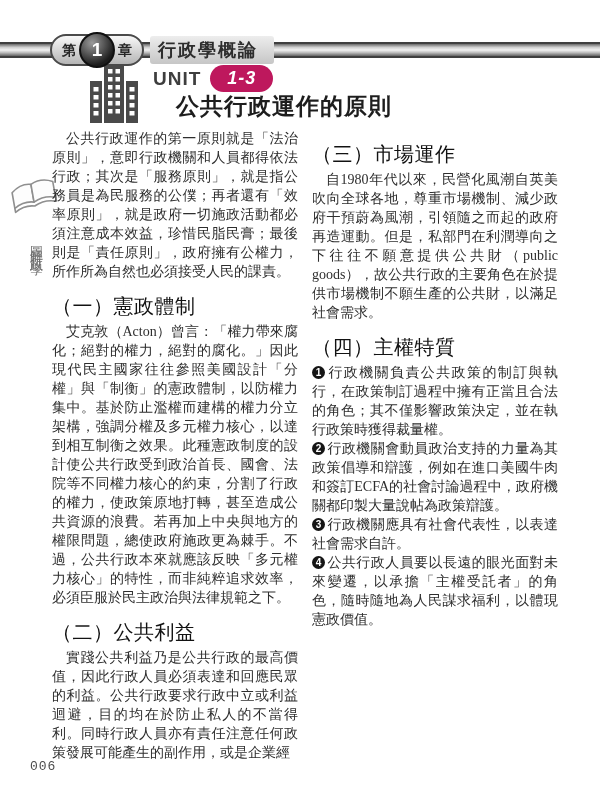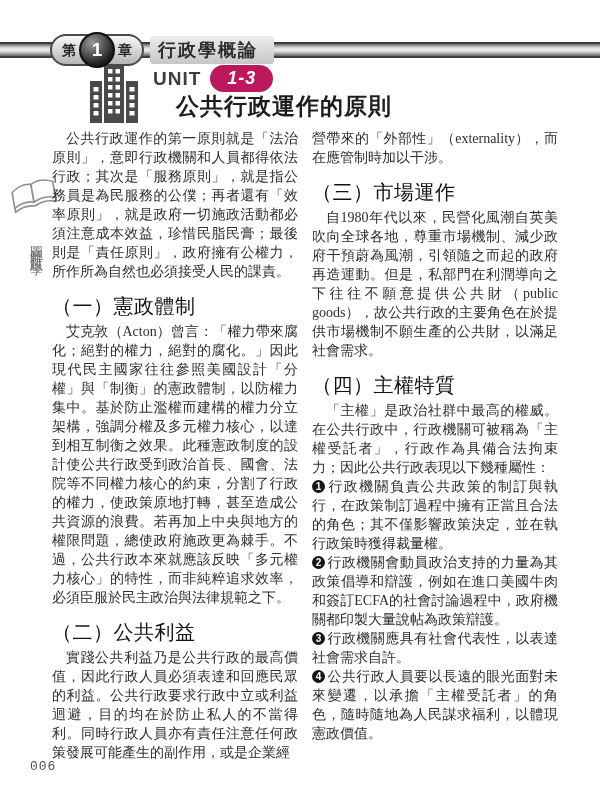--- a/index.html
+++ b/index.html
@@ -159,25 +159,23 @@
 
   <div class="content">
     <div class="col">
       <p class="indent">公共行政運作的第一原則就是「法治原則」，意即行政機關和人員都得依法行政；其次是「服務原則」，就是指公務員是為民服務的公僕；再者還有「效率原則」，就是政府一切施政活動都必須注意成本效益，珍惜民脂民膏；最後則是「責任原則」，政府擁有公權力，所作所為自然也必須接受人民的課責。</p>
       <h3 class="sec">（一）憲政體制</h3>
       <p class="indent">艾克敦（Acton）曾言：「權力帶來腐化；絕對的權力，絕對的腐化。」因此現代民主國家往往參照美國設計「分權」與「制衡」的憲政體制，以防權力集中。基於防止濫權而建構的權力分立架構，強調分權及多元權力核心，以達到相互制衡之效果。此種憲政制度的設計使公共行政受到政治首長、國會、法院等不同權力核心的約束，分割了行政的權力，使政策原地打轉，甚至造成公共資源的浪費。若再加上中央與地方的權限問題，總使政府施政更為棘手。不過，公共行政本來就應該反映「多元權力核心」的特性，而非純粹追求效率，必須臣服於民主政治與法律規範之下。</p>
       <h3 class="sec">（二）公共利益</h3>
       <p class="indent">實踐公共利益乃是公共行政的最高價值，因此行政人員必須表達和回應民眾的利益。公共行政要求行政中立或利益迴避，目的均在於防止私人的不當得利。同時行政人員亦有責任注意任何政策發展可能產生的副作用，或是企業經</p>
     </div>
     <div class="col">
-      <p>營帶來的「外部性」（externality），而在應管制時加以干涉。</p>
       <h3 class="sec">（三）市場運作</h3>
       <p class="indent">自1980年代以來，民營化風潮自英美吹向全球各地，尊重市場機制、減少政府干預蔚為風潮，引領隨之而起的政府再造運動。但是，私部門在利潤導向之下往往不願意提供公共財（public goods），故公共行政的主要角色在於提供市場機制不願生產的公共財，以滿足社會需求。</p>
       <h3 class="sec">（四）主權特質</h3>
-      <p class="indent">「主權」是政治社群中最高的權威。在公共行政中，行政機關可被稱為「主權受託者」，行政作為具備合法拘束力；因此公共行政表現以下幾種屬性：</p>
       <p><span class="numcircle">1</span><span>行政機關負責公共政策的制訂與執行，在政策制訂過程中擁有正當且合法的角色；其不僅影響政策決定，並在執行政策時獲得裁量權。</span></p>
       <p><span class="numcircle">2</span><span>行政機關會動員政治支持的力量為其政策倡導和辯護，例如在進口美國牛肉和簽訂ECFA的社會討論過程中，政府機關都印製大量說帖為政策辯護。</span></p>
       <p><span class="numcircle">3</span><span>行政機關應具有社會代表性，以表達社會需求自許。</span></p>
       <p><span class="numcircle">4</span><span>公共行政人員要以長遠的眼光面對未來變遷，以承擔「主權受託者」的角色，隨時隨地為人民謀求福利，以體現憲政價值。</span></p>
     </div>
   </div>
 
   <div class="pagenum">006</div>
 
 </div>

